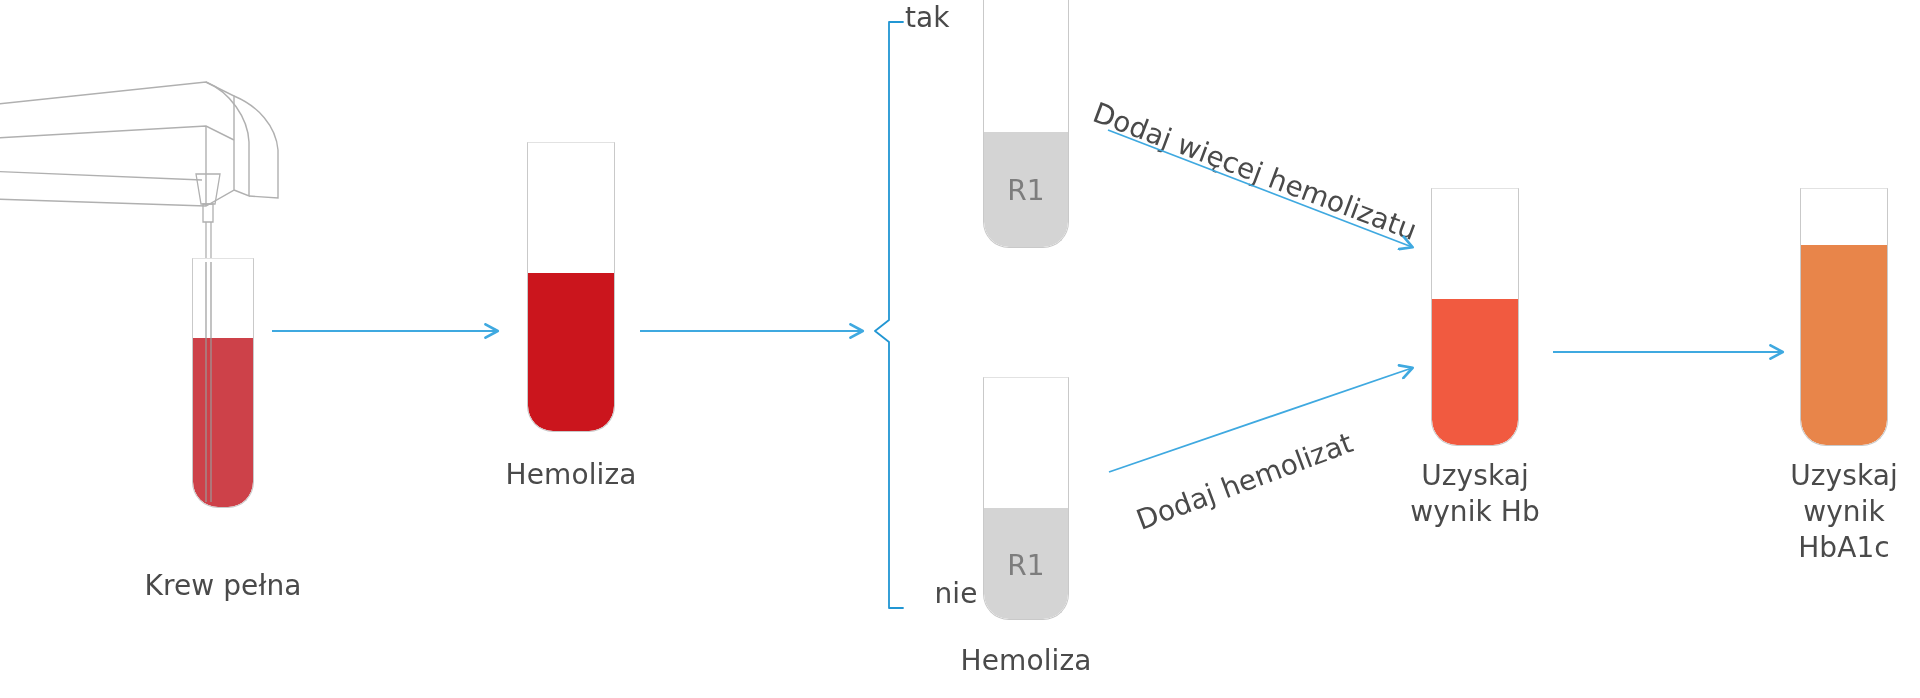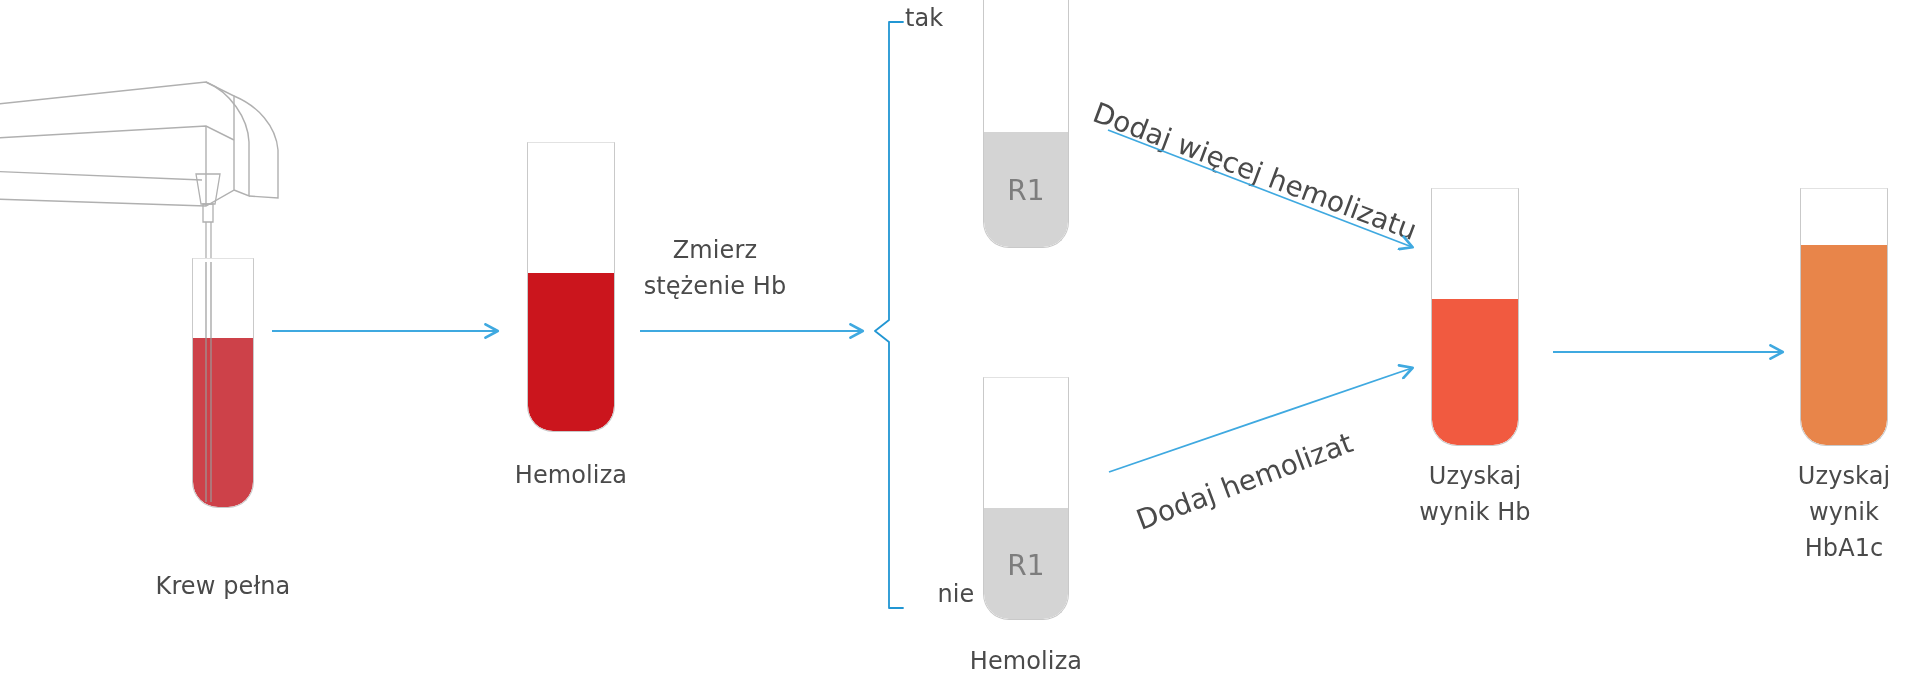--- a/index.html
+++ b/index.html
@@ -9,21 +9,21 @@
   }
   #stage{
     position:relative;
     width:1920px;
     height:698px;
     background:#ffffff;
     overflow:hidden;
   }
   .lbl{
     position:absolute;
-    font-size:24px;
+    font-size:28px;
     line-height:36px;
     color:#4a4a4a;
     text-align:center;
     white-space:pre-line;
     letter-spacing:.1px;
   }
   .tube{position:absolute;}
   .tube .glass{
     position:absolute;
     left:0;top:0;
@@ -90,22 +90,20 @@
   <div class="lbl" style="left:83px;top:548px;width:280px;margin-top:20px;">Krew pełna</div>
 
 
   <div class="tube" style="left:527px;top:142px;width:88px;height:290px;">
     <div class="glass">
       <div class="fill" style="height:55%;background:#cb151d;"></div>
     </div>
   </div>
   <div class="lbl" style="left:441px;top:457px;width:260px;">Hemoliza</div>
 
-  <div class="lbl" style="left:580px;top:232px;width:270px;">Zmierz
-stężenie Hb</div>
 
   <div class="lbl" style="left:905px;top:0px;width:80px;text-align:left;">tak</div>
   <div class="lbl" style="left:916px;top:576px;width:80px;text-align:center;">nie</div>
 
   <div class="tube" style="left:983px;top:-4px;width:86px;height:252px;">
     <div class="glass">
       <div class="fill" style="height:46%;background:#d4d4d4;"></div>
     </div>
     <div class="fill-label" style="top:178px;">R1</div>
   </div>

